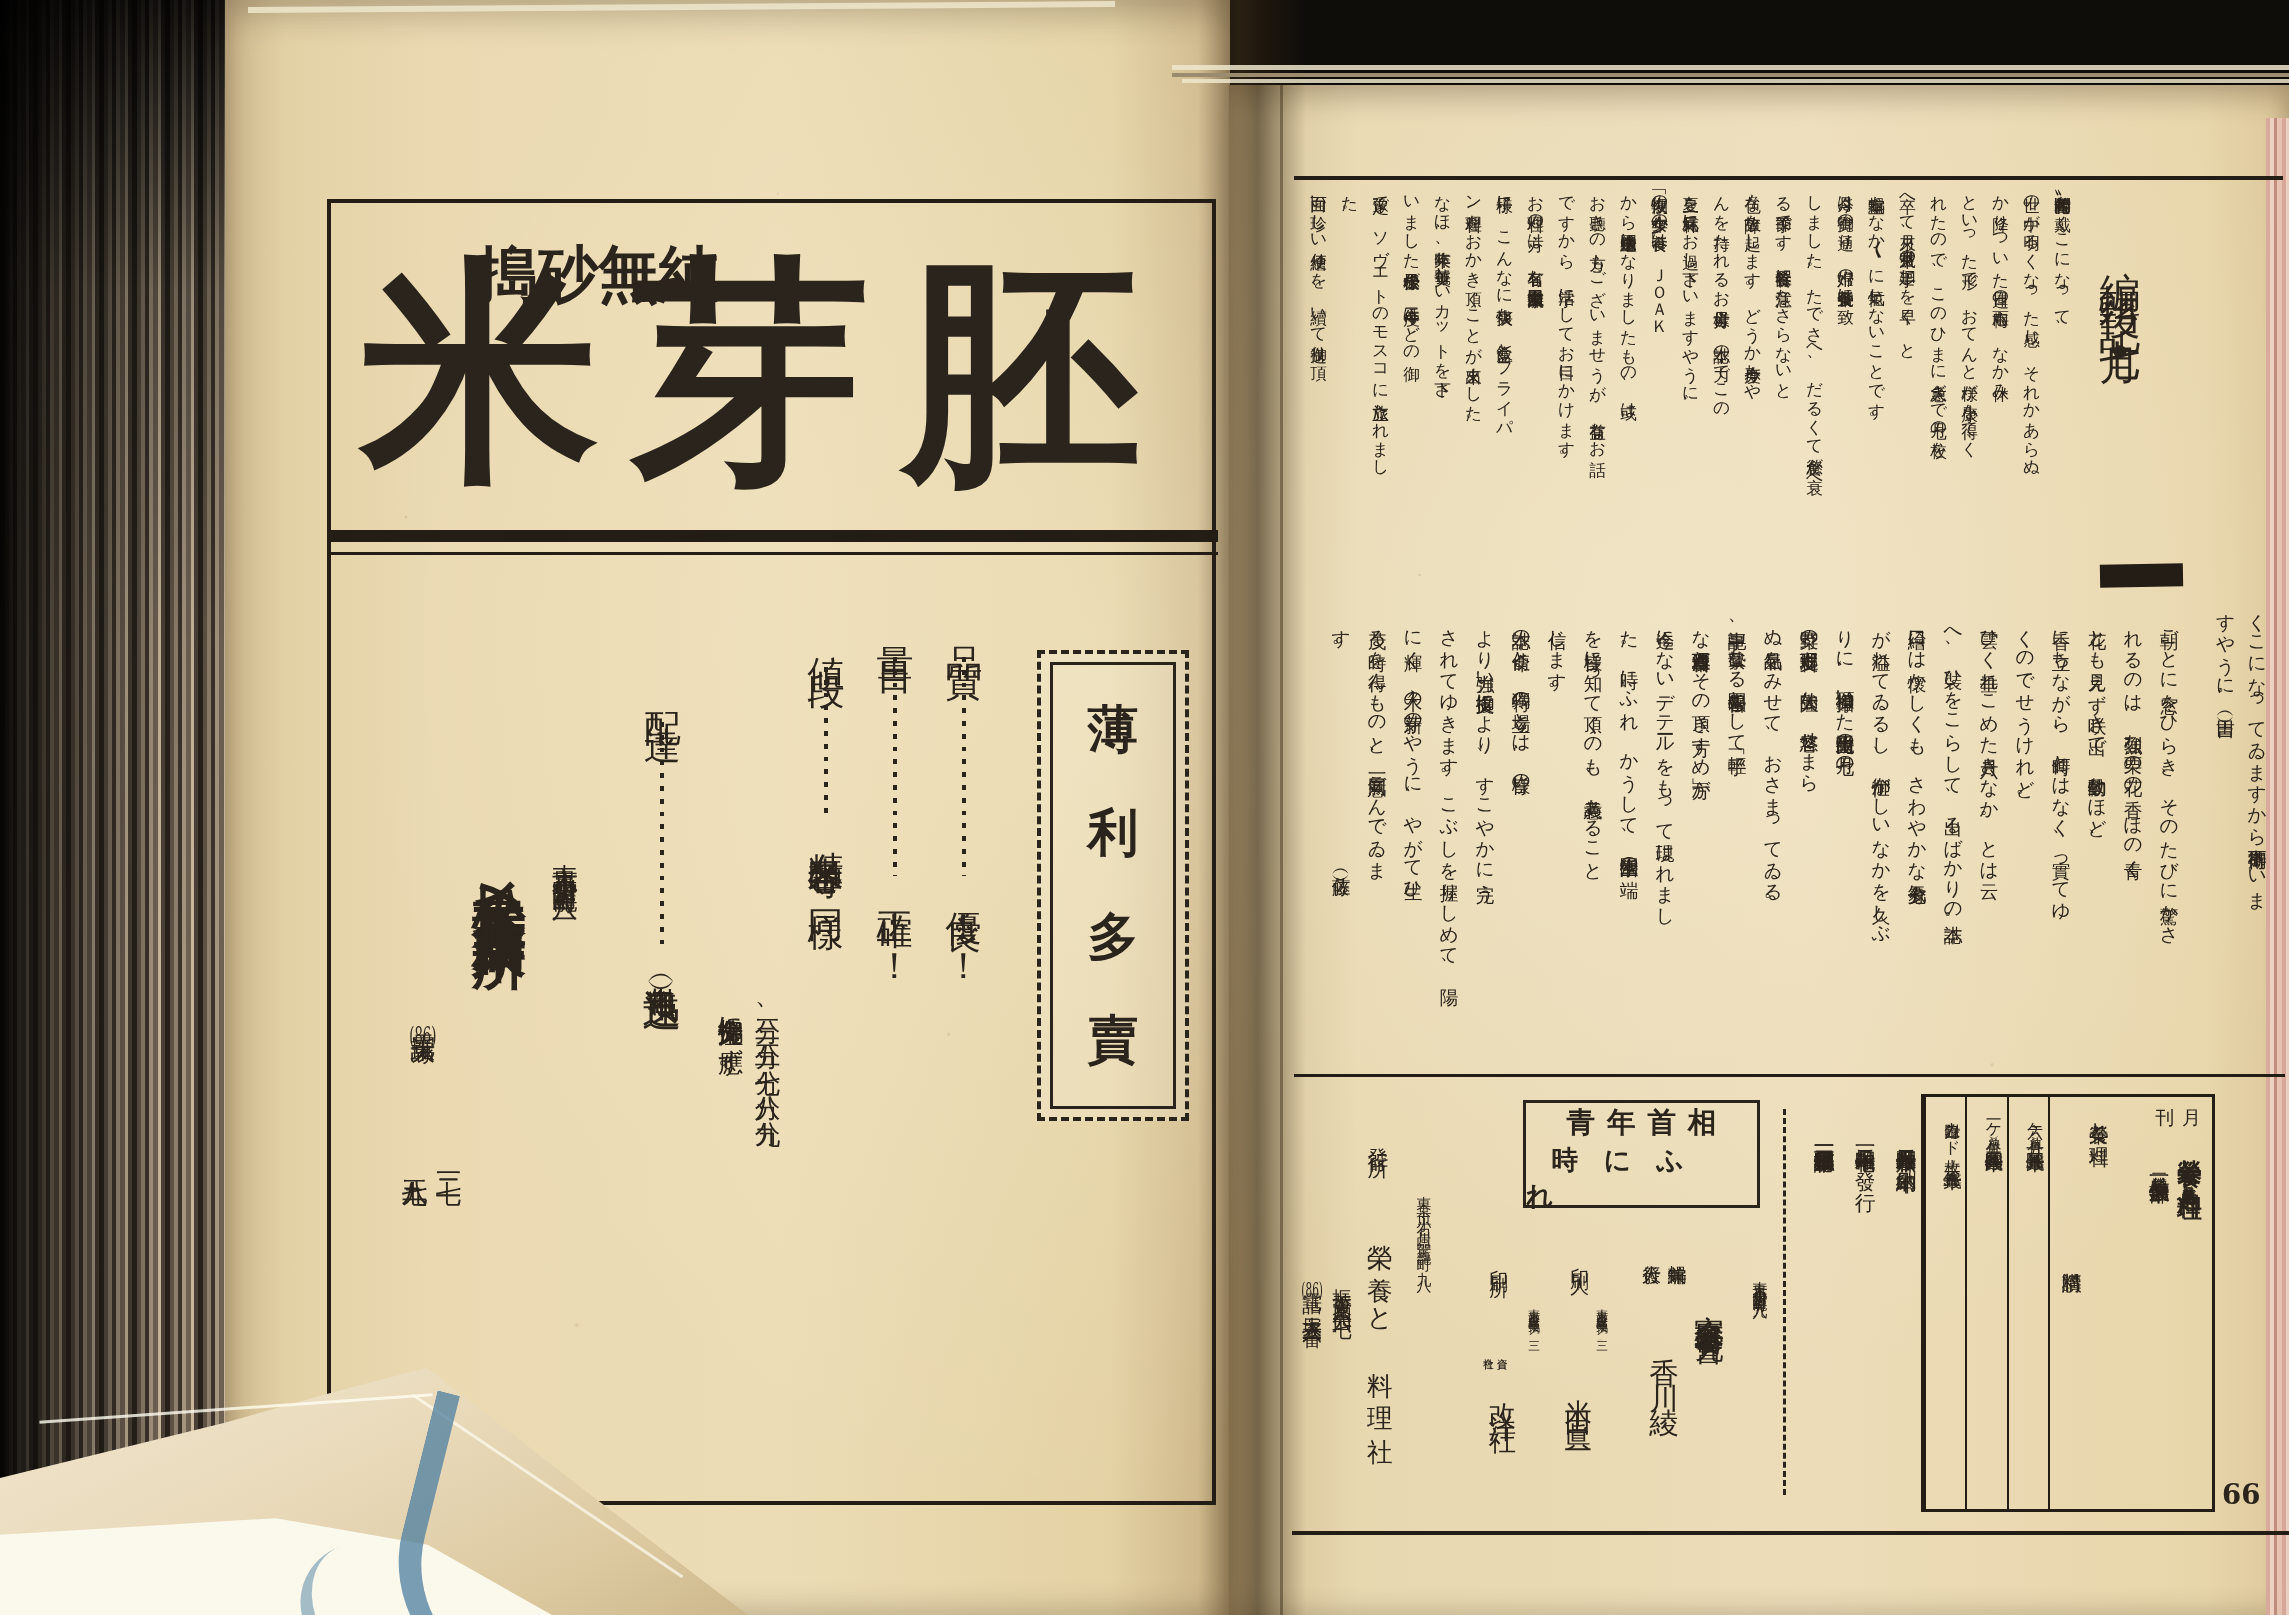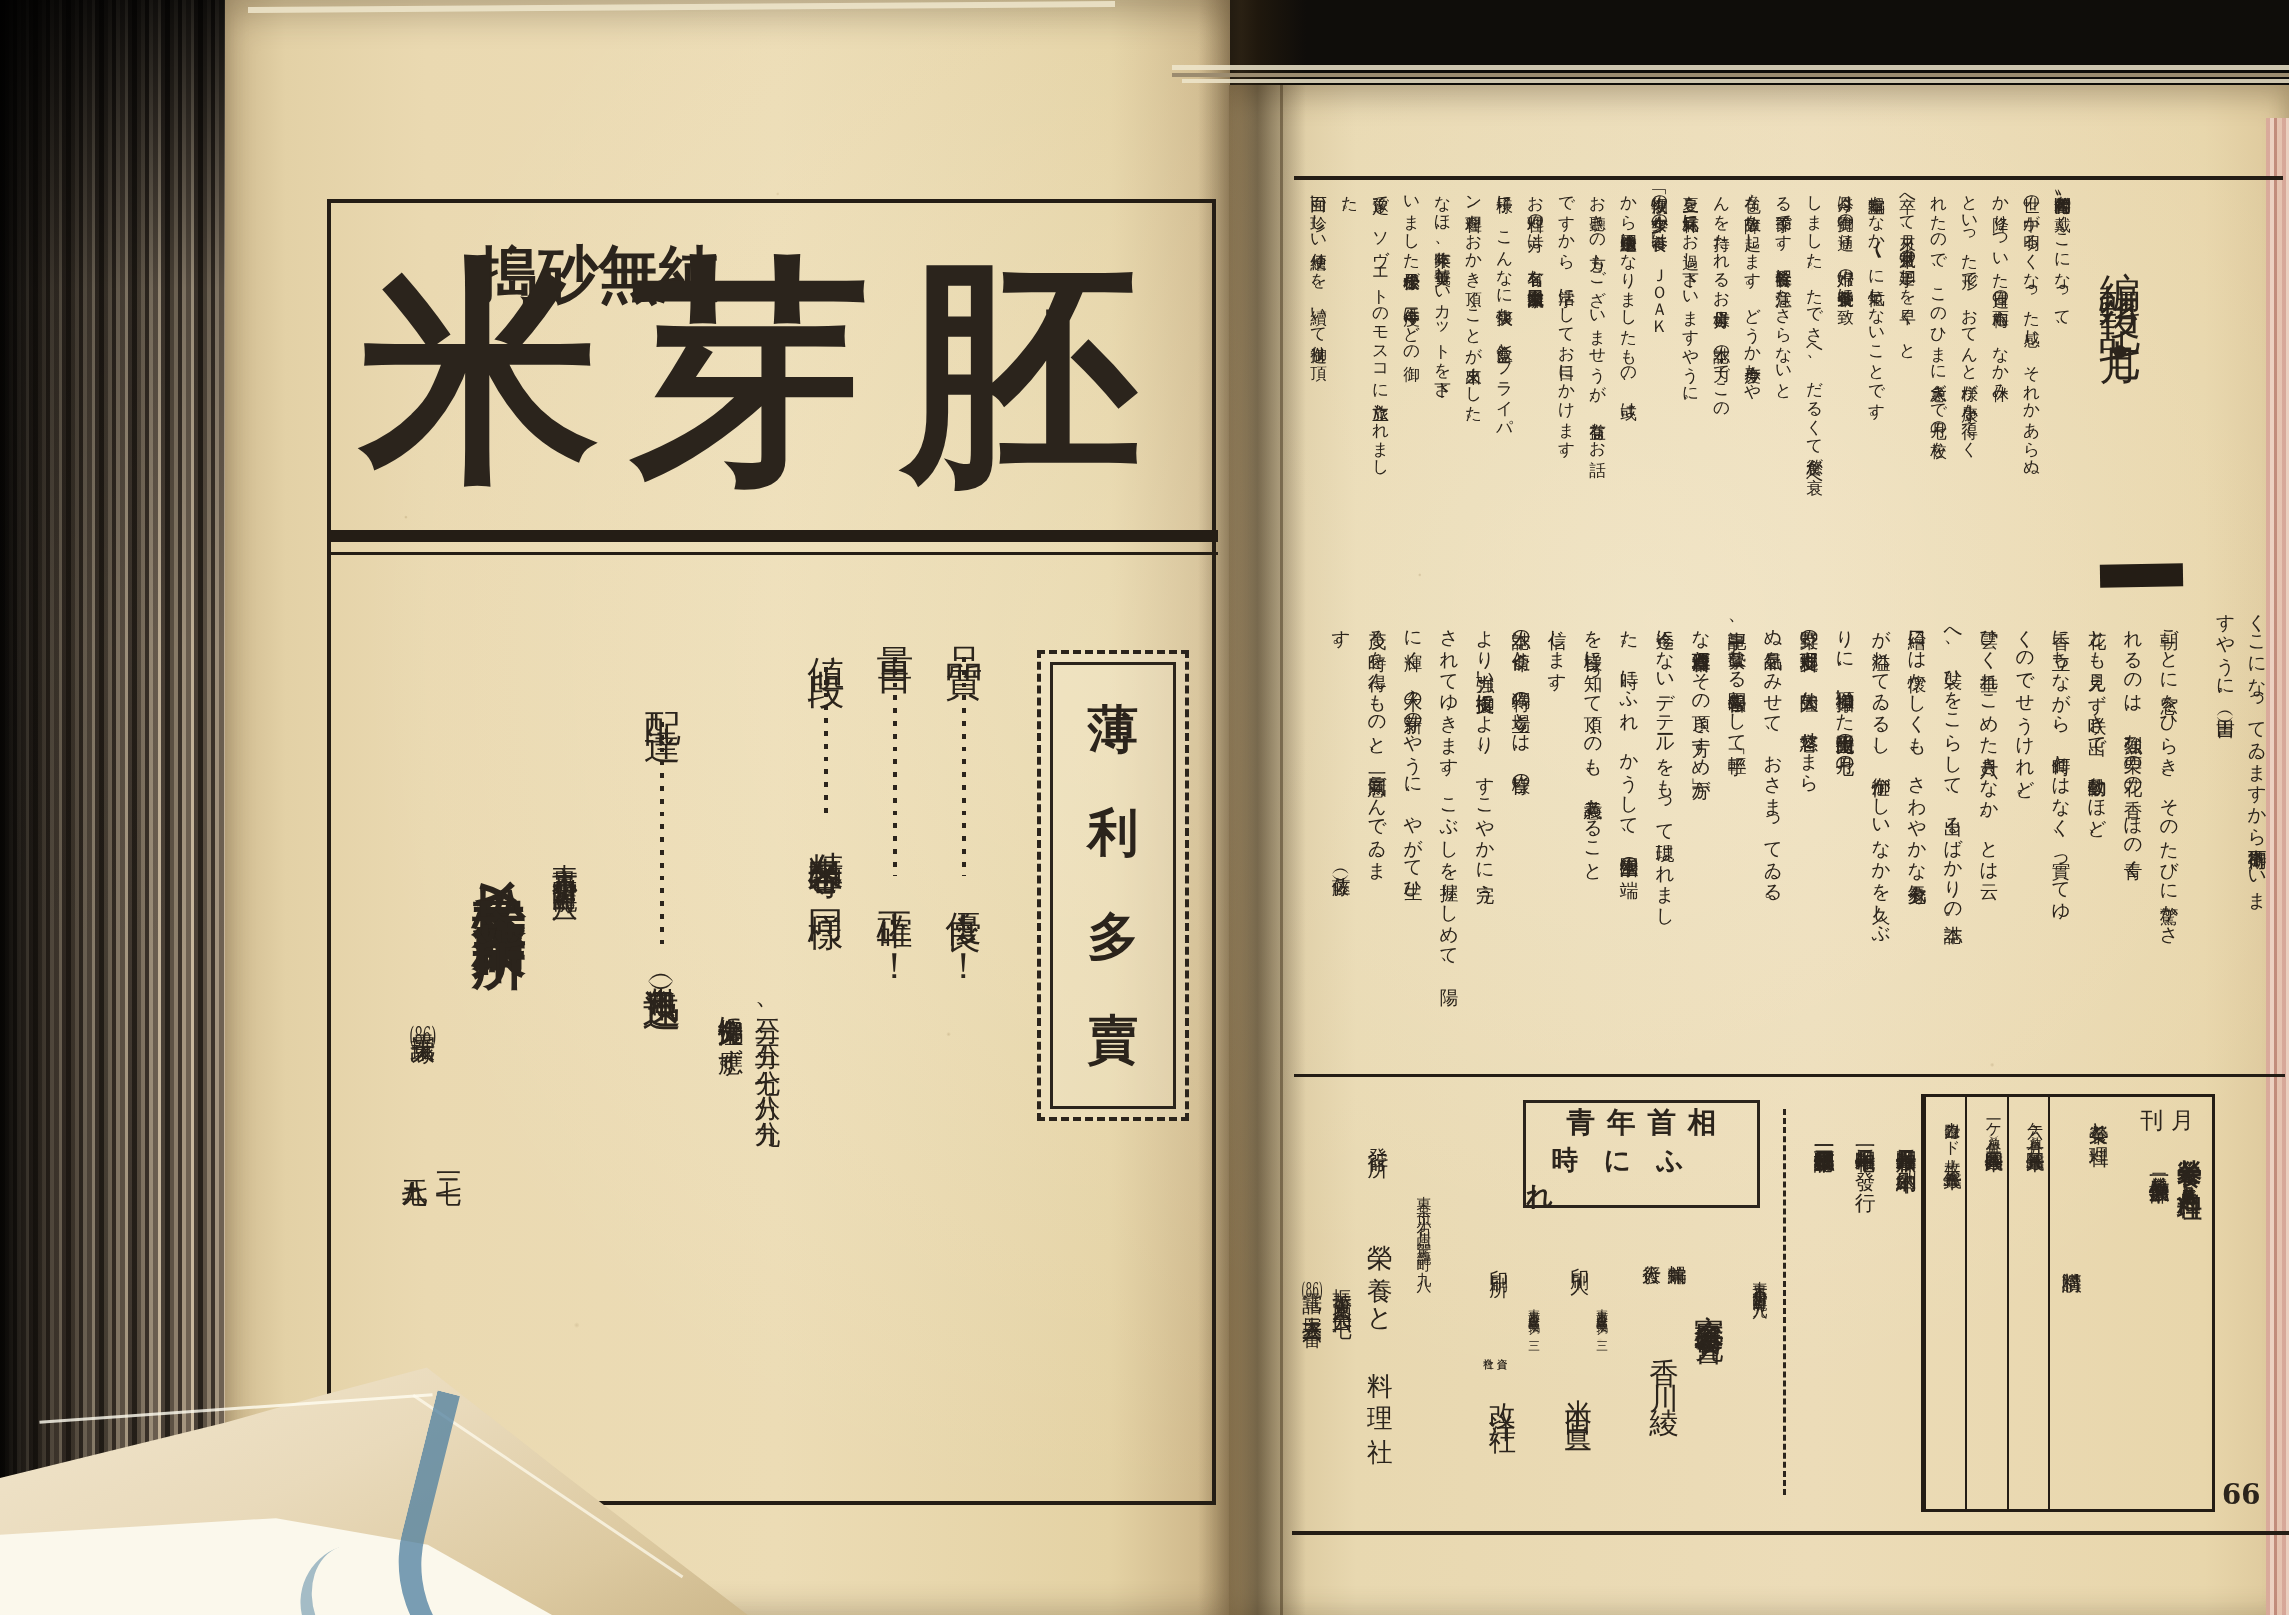--- a/index.html
+++ b/index.html
@@ -95,21 +95,21 @@
   #dash-div{left:554px;top:1024px;height:386px;width:0;border-left:3px dashed #2b241c;}
   #dates{left:569px;top:1050px;width:128px;height:406px;font-size:20.7px;line-height:41px;}
   .colophon-label{font-size:18.7px;letter-spacing:4.9px;}
   .tiny-addr{font-size:11.8px;letter-spacing:2px;}
   
   #price-table{left:692px;top:1009px;width:288px;height:412px;border:3px solid #241d15;
     display:flex;flex-direction:row-reverse;}
   .pt-cell{border-left:2px solid #241d15;position:relative;}
   .pt-cell:first-child{border-left:2px solid #241d15;}
   #pt-c1{width:114px;border-left:none;}
-  #pt-kan{position:absolute;top:7.9px;right:10px;font-size:23px;letter-spacing:7.9px;}
+  #pt-kan{position:absolute;top:7.9px;right:3px;font-size:19px;letter-spacing:7.9px;}
   #pt-c1-body{position:absolute;top:43px;right:5.9px;bottom:5.9px;left:3.9px;writing-mode:vertical-rl;}
   #pt-c1-body .l1{height:100%;}
   #pt-c1-body .t{font-size:24.6px;font-weight:700;letter-spacing:2px;}
   #pt-c1-body .s{font-size:14.8px;}
   #pt-c1-body .xs{font-size:11.8px;}
   #pt-c1-body .m{font-size:20.7px;padding-top:25.6px;display:inline;}
   .pt-sub{width:71px;writing-mode:vertical-rl;padding-top:11.8px;font-size:19.7px;}
   .pt-sub .l2{padding-top:148px;}
   .pt-row{width:45px;writing-mode:vertical-rl;padding-top:13.8px;}
   .pt-row .term{font-size:15.8px;}

